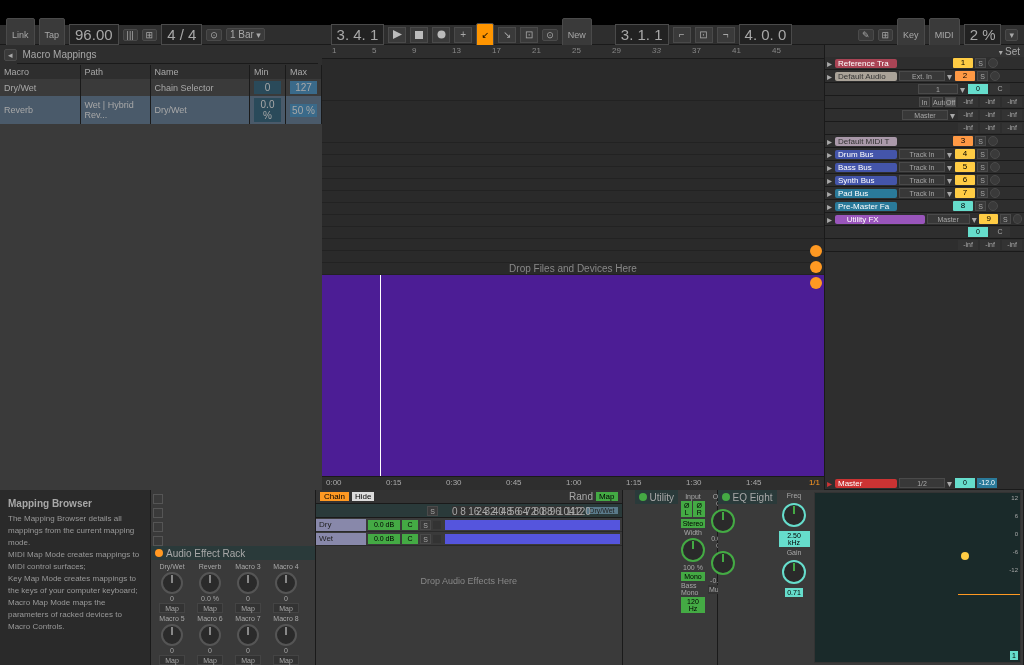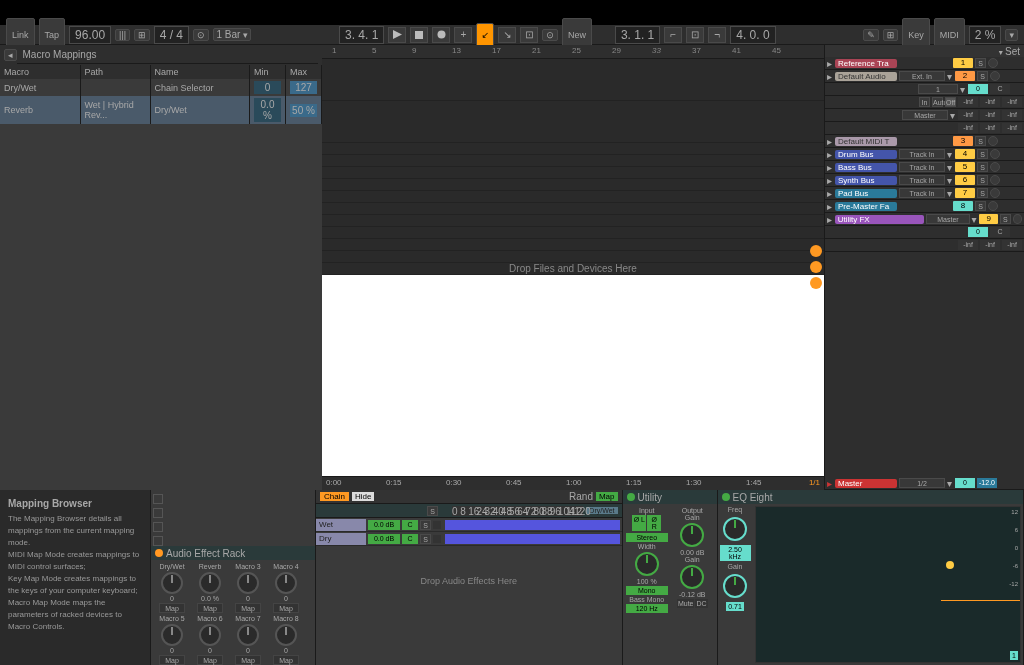--- a/index.html
+++ b/index.html
@@ -3,41 +3,41 @@
 <meta charset="utf-8">
 <style>
 * { margin:0; padding:0; box-sizing:border-box; font-family:Arial,sans-serif; font-size:10px; color:#a8a8a8; }
 body { width:1024px; height:665px; background:#1a1a1a; overflow:hidden; }
 .topblack { height:25px; background:#000; }
 .topbar { height:20px; background:#2e2e2e; display:flex; align-items:center; padding:0 6px; gap:4px; border-bottom:1px solid #1a1a1a; }
 .btn { background:#3a3a3a; border:1px solid #4a4a4a; padding:11px 5px; font-size:9px; cursor:pointer; border-radius:2px; }
 .btn.small { padding:0 3px; }
 .btn.orange { background:#ff9500; color:#000; }
 .btn.key { background:#3a3a3a; }
-.numbox { background:#222; border:1px solid #4a4a4a; padding:1px 5px; font-size:12px; min-width:30px; text-align:center; }
+.numbox { background:#222; border:1px solid #4a4a4a; padding:1px 5px; font-size:15px; min-width:30px; text-align:center; }
 .spacer { flex:1; }
 .transport-btn { width:18px; height:16px; background:#3a3a3a; border:1px solid #4a4a4a; display:inline-flex; align-items:center; justify-content:center; cursor:pointer; }
 
 .main { display:flex; height:445px; }
 .leftpanel { width:322px; background:#2e2e2e; display:flex; flex-direction:column; }
 .macro-header { background:#3a3a3a; padding:3px 6px; font-size:10px; border-bottom:1px solid #1a1a1a; }
 .macro-table { width:100%; border-collapse:collapse; }
 .macro-table th { background:#2e2e2e; text-align:left; padding:2px 4px; font-size:9px; font-weight:normal; border-right:1px solid #1a1a1a; }
 .macro-table td { padding:2px 4px; font-size:9px; border-right:1px solid #1a1a1a; }
 .macro-table tr.row { background:#3a3a3a; }
 .macro-table tr.selected { background:#4a5a6a; }
 .macro-table .valbox { background:#2a4a5a; text-align:center; padding:1px; }
 .macro-table .valbox.max { background:#3a6a8a; }
 .macro-row-area { flex:1; background:#3a3a3a; }
 
 .arrangement { flex:1; background:#2a2a2a; position:relative; display:flex; flex-direction:column; }
 .ruler { height:14px; background:#2e2e2e; display:flex; border-bottom:1px solid #1a1a1a; position:relative; }
 .ruler-mark { position:absolute; font-size:8px; color:#888; top:1px; }
 .loop-marker { position:absolute; height:8px; background:#4a4a4a; top:14px; left:10px; width:40px; }
-.timeline-area { flex:1; position:relative; background:#ffffff; display:flex;text-align:right; }
+.timeline-area { flex:1; position:relative; background:#4c1d95; display:flex;text-align:right; }
 .tracks-area { flex:1; position:relative; }
 .track-row { height:12px; border-bottom:1px solid #222; background:#2a2a2a; position:relative; }
 .track-row.expanded { height:42px; }
 .clip-audio { position:absolute; left:0; top:0; width:48px; height:84px; background:#5a7a8a; border:1px solid #3a5a6a; font-size:7px; color:#222; padding:1px; overflow:hidden; }
 .clip-wave { position:absolute; top:10px; left:1px; right:1px; bottom:1px; background:repeating-linear-gradient(90deg,#2a4a5a 0,#2a4a5a 1px,transparent 1px,transparent 2px); }
 .playhead { position:absolute; width:1px; background:#fff; top:0; bottom:0; left:58px; pointer-events:none; }
 .drop-text { position:absolute; left:50%; top:50%; transform:translate(-50%,-50%); font-size:10px; color:#888; }
 
 .tracklist { width:200px; background:#2e2e2e; display:flex; flex-direction:column; border-left:1px solid #1a1a1a; }
 .set-header { height:12px; background:#333; font-size:8px; padding:1px 4px; text-align:right; }
@@ -73,21 +73,21 @@
 .time-ruler { height:14px; background:#2e2e2e; border-top:1px solid #1a1a1a; display:flex; position:relative; }
 .time-ruler span { position:absolute; font-size:8px; top:1px; }
 .frac { position:absolute; right:4px; font-size:9px; color:#ff9922; }
 
 .bottom-area { height:175px; display:flex; }
 .help { width:150px; background:#2a2a2a; padding:8px; }
 .help h4 { font-size:10px; font-weight:bold; margin-bottom:4px; }
 .help p { font-size:8px; line-height:12px; color:#999; }
 
 .devices { flex:1; background:#333; display:flex; border-left:1px solid #1a1a1a; overflow:hidden; }
-.device { background:#3a3a3a; border-right:1px solid #1a1a1a; display:flex; flex-direction:column; }
+.device { background:#3a3a3a; border-right:1px solid #1a1a1a; display:flex; flex-direction:row; }
 .device-title { height:14px; background:#2a3a3a; display:flex; align-items:center; padding:0 4px; gap:3px; font-size:9px; }
 .device-title .dot { width:8px; height:8px; border-radius:50%; background:#ff9922; }
 .device-title.green .dot { background:#44aa44; }
 .rack { width:165px; }
 .rack-icons { width:14px; display:flex; flex-direction:column; padding-top:4px; gap:4px; align-items:center; }
 .rack-icons div { width:10px; height:10px; border:1px solid #555; }
 .macros { flex:1; display:flex; flex-wrap:wrap; padding:2px; }
 .macro-knob { width:36px; display:flex; flex-direction:column; align-items:center; margin:1px; }
 .macro-knob .label { font-size:7px; text-align:center; margin-bottom:2px; }
 .knob { width:22px; height:22px; border-radius:50%; background:#2a2a2a; border:2px solid #555; position:relative; }
@@ -104,21 +104,21 @@
 .chain-ruler { height:10px; background:#333; display:flex; font-size:7px; position:relative; }
 .chain-ruler span { position:absolute; }
 .chain-rows { flex:1; background:#3a3a3a; }
 .chain-row { display:flex; height:14px; align-items:center; gap:2px; border-bottom:1px solid #2a2a2a; }
 .chain-name { width:50px; background:#8888aa; font-size:8px; padding:0 3px; height:12px; line-height:12px; color:#222; }
 .chain-db { width:32px; background:#44aa44; font-size:7px; text-align:center; height:10px; line-height:10px; color:#000; }
 .chain-c { width:16px; background:#44aa44; font-size:7px; text-align:center; height:10px; line-height:10px; color:#000; }
 .zone { flex:1; height:10px; background:#5555dd; margin:0 2px; }
 .drop-audio { text-align:center; font-size:9px; color:#888; padding-top:30px; }
 
-.utility { width:95px; }
+.utility { width:95px;padding-left:12px; }
 .utility-body { padding:3px; display:flex; flex-direction:column; gap:2px; }
 .util-half { display:flex; gap:3px; }
 .util-col { flex:1; display:flex; flex-direction:column; align-items:center; }
 .util-label { font-size:7px; }
 .util-btn { width:100%; background:#44aa44; color:#000; font-size:7px; text-align:center; padding:1px; margin:1px 0; }
 .util-knob { width:24px; height:24px; border-radius:50%; background:#2a2a2a; border:2px solid #44aa44; margin:2px 0; position:relative; }
 .util-knob::after { content:''; position:absolute; width:2px; height:8px; background:#44aa44; top:1px; left:50%; transform:translateX(-50%); }
 
 .eq { flex:1; min-width:90px; }
 .eq-body { flex:1; display:flex; }
@@ -518,29 +518,29 @@
             <span style="left: 68.2%;">88</span>
             <span style="left: 74.4%;">96</span>
             <span style="left: 80.6%;">104</span>
             <span style="left: 86.8%;">112</span>
             <span style="left: 93%;">120</span>
           </div>
         <span style="background:#5a7a8a;padding:0 3px;font-size:7px;color:#222">Dry/Wet</span>
       </div>
       <div class="chain-rows">
         <div class="chain-row">
-          <span class="chain-name">Wet</span>
+          <span class="chain-name">Dry</span>
           <span class="chain-db">0.0 dB</span>
           <span class="chain-c">C</span>
           <div class="sbtn">S</div>
           <div style="width:8px;height:8px;background:#333"></div>
           <div class="zone"></div>
         </div>
         <div class="chain-row">
-          <span class="chain-name">Dry</span>
+          <span class="chain-name">Wet</span>
           <span class="chain-db">0.0 dB</span>
           <span class="chain-c">C</span>
           <div class="sbtn">S</div>
           <div style="width:8px;height:8px;background:#333"></div>
           <div class="zone"></div>
         </div>
         <div class="drop-audio">Drop Audio Effects Here</div>
       </div>
     </div>
 

